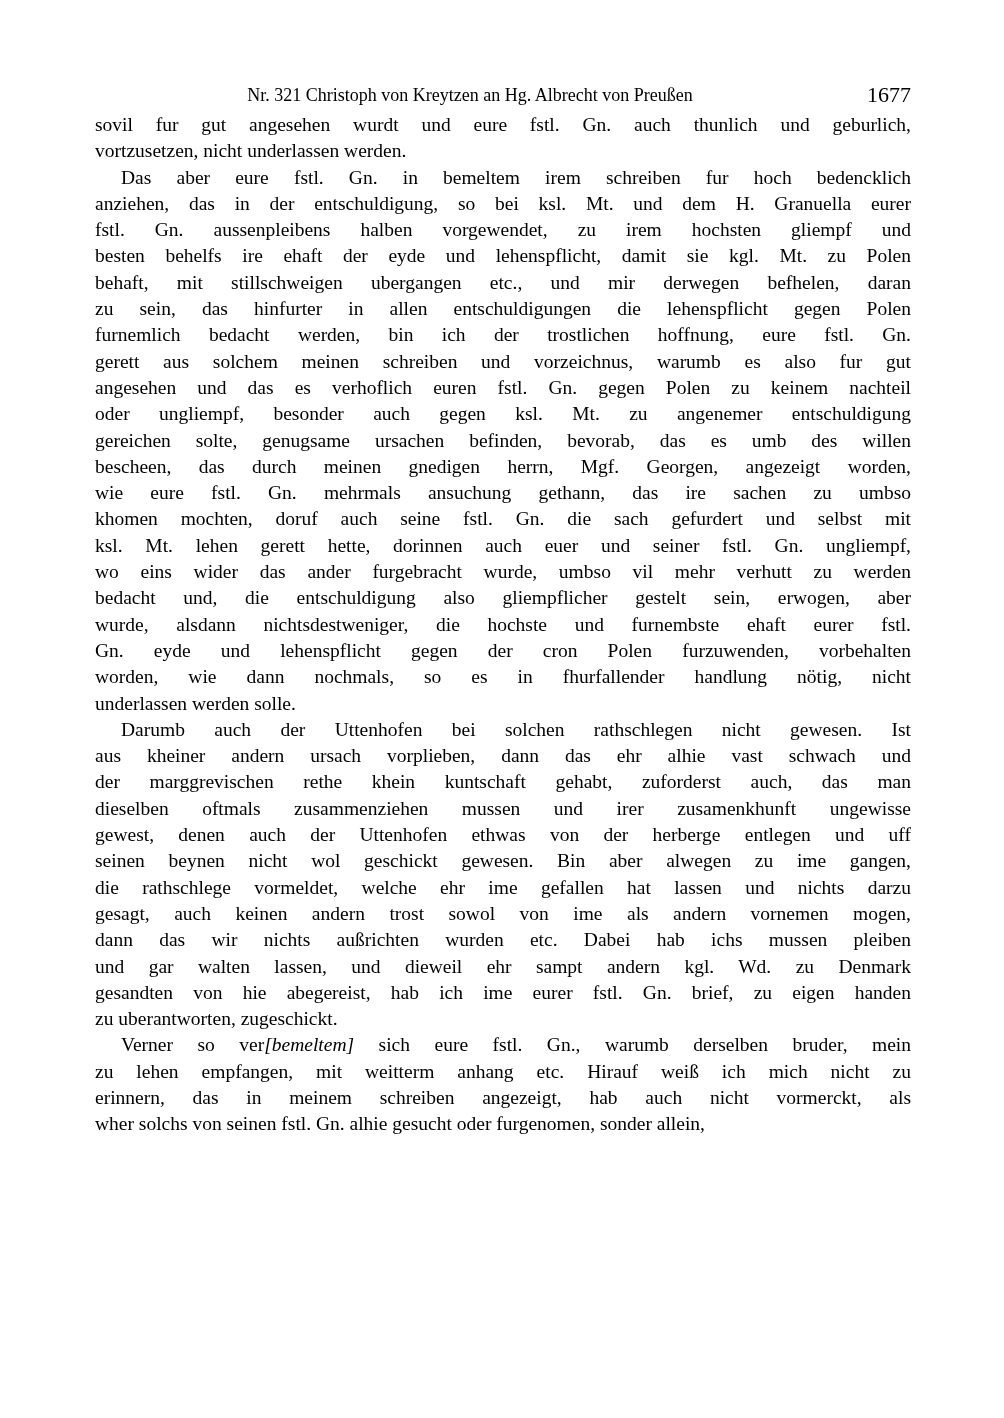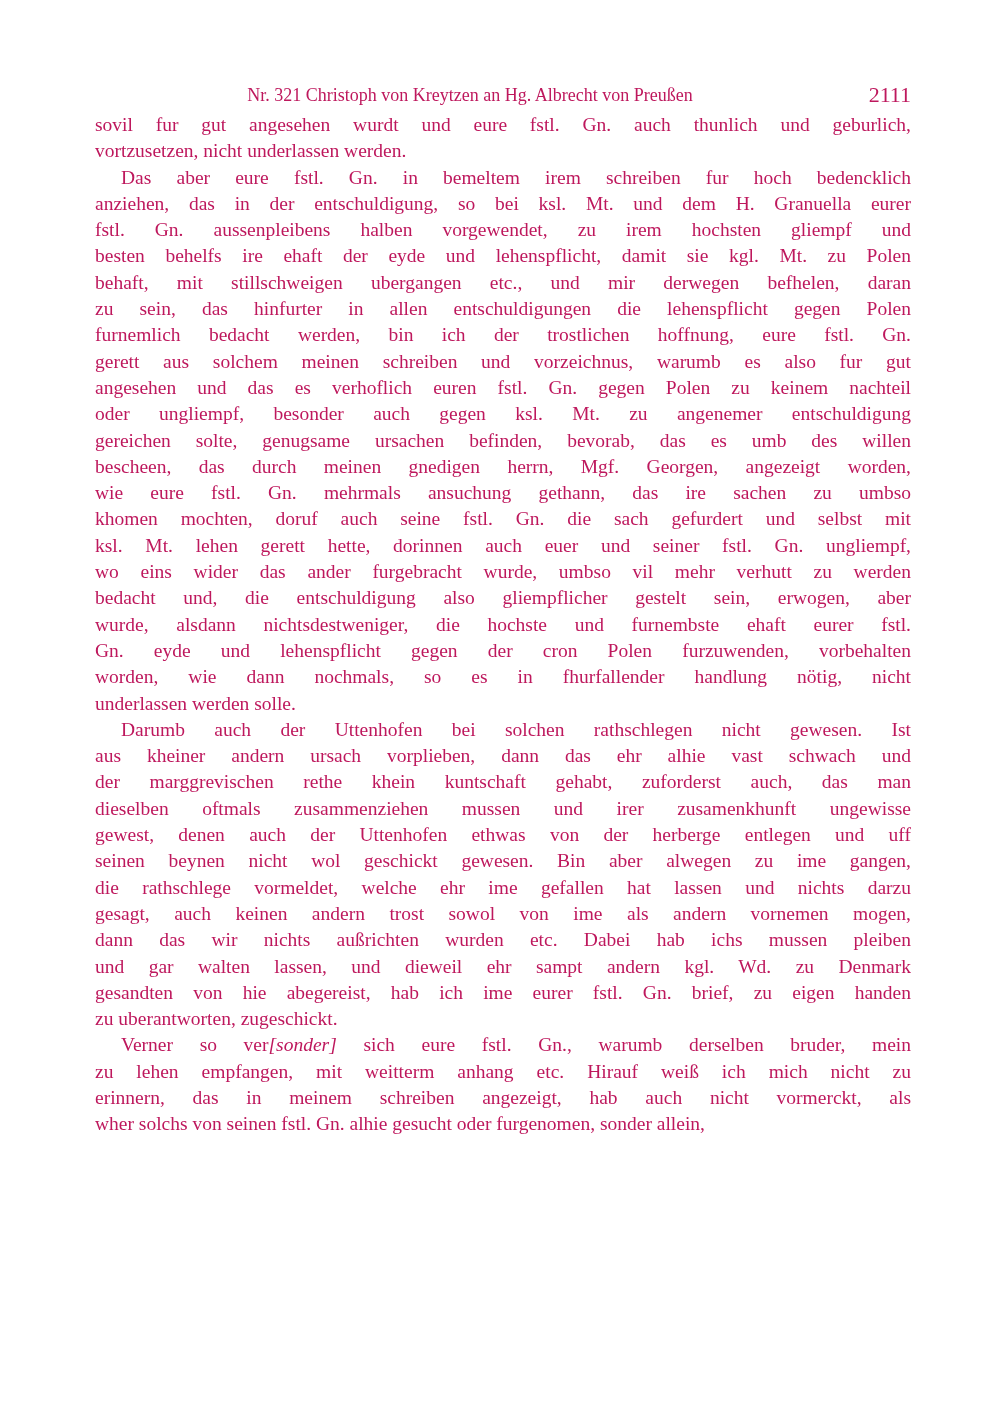--- a/index.html
+++ b/index.html
@@ -5,21 +5,21 @@
   html, body {
     margin: 0;
     padding: 0;
     background: #ffffff;
   }
   .page {
     position: relative;
     width: 1004px;
     height: 1418px;
     background: #ffffff;
-    color: #be185d;
+    color: #000000;
     font-family: "Liberation Serif", "DejaVu Serif", serif;
     box-sizing: border-box;
     padding: 82px 93px 0 95px;
   }
   .running-header {
     position: relative;
     height: 26px;
     line-height: 26px;
     font-size: 18px;
   }
@@ -62,21 +62,21 @@
   .italic {
     font-style: italic;
   }
 </style>
 </head>
 <body>
 
 <div class="page">
   <div class="running-header">
     <span class="running-title">Nr. 321 Christoph von Kreytzen an Hg. Albrecht von Preußen</span>
-    <span class="page-number">2111</span>
+    <span class="page-number">1677</span>
   </div>
   <div class="page-body">
       <div class="paragraph">
         <div class="line"><span>sovil fur gut angesehen wurdt und eure fstl. Gn. auch thunlich und geburlich,</span></div>
         <div class="line last"><span>vortzusetzen, nicht underlassen werden.</span></div>
       </div>
       <div class="paragraph">
         <div class="line first"><span>Das aber eure fstl. Gn. in bemeltem irem schreiben fur hoch bedencklich</span></div>
         <div class="line"><span>anziehen, das in der entschuldigung, so bei ksl. Mt. und dem H. Granuella eurer</span></div>
         <div class="line"><span>fstl. Gn. aussenpleibens halben vorgewendet, zu irem hochsten gliempf und</span></div>
@@ -107,19 +107,19 @@
         <div class="line"><span>gewest, denen auch der Uttenhofen ethwas von der herberge entlegen und uff</span></div>
         <div class="line"><span>seinen beynen nicht wol geschickt gewesen. Bin aber alwegen zu ime gangen,</span></div>
         <div class="line"><span>die rathschlege vormeldet, welche ehr ime gefallen hat lassen und nichts darzu</span></div>
         <div class="line"><span>gesagt, auch keinen andern trost sowol von ime als andern vornemen mogen,</span></div>
         <div class="line"><span>dann das wir nichts außrichten wurden etc. Dabei hab ichs mussen pleiben</span></div>
         <div class="line"><span>und gar walten lassen, und dieweil ehr sampt andern kgl. Wd. zu Denmark</span></div>
         <div class="line"><span>gesandten von hie abegereist, hab ich ime eurer fstl. Gn. brief, zu eigen handen</span></div>
         <div class="line last"><span>zu uberantworten, zugeschickt.</span></div>
       </div>
       <div class="paragraph">
-        <div class="line first"><span>Verner so ver</span><span class="italic">[sonder]</span><span> sich eure fstl. Gn., warumb derselben bruder, mein</span></div>
+        <div class="line first"><span>Verner so ver</span><span class="italic">[bemeltem]</span><span> sich eure fstl. Gn., warumb derselben bruder, mein</span></div>
         <div class="line"><span>zu lehen empfangen, mit weitterm anhang etc. Hirauf weiß ich mich nicht zu</span></div>
         <div class="line"><span>erinnern, das in meinem schreiben angezeigt, hab auch nicht vormerckt, als</span></div>
         <div class="line last"><span>wher solchs von seinen fstl. Gn. alhie gesucht oder furgenomen, sonder allein,</span></div>
       </div>
     </div>
 </div>
 
 </body></html>

